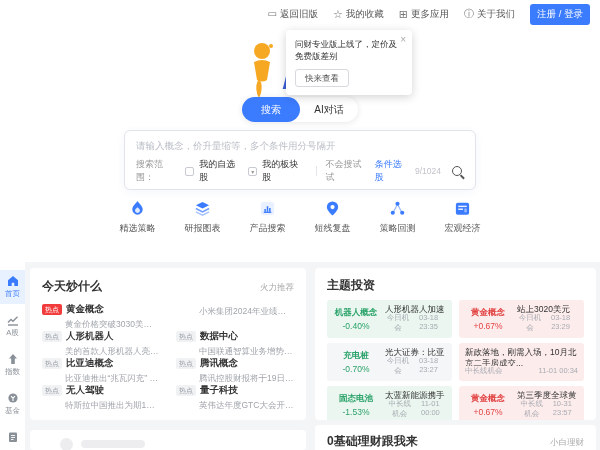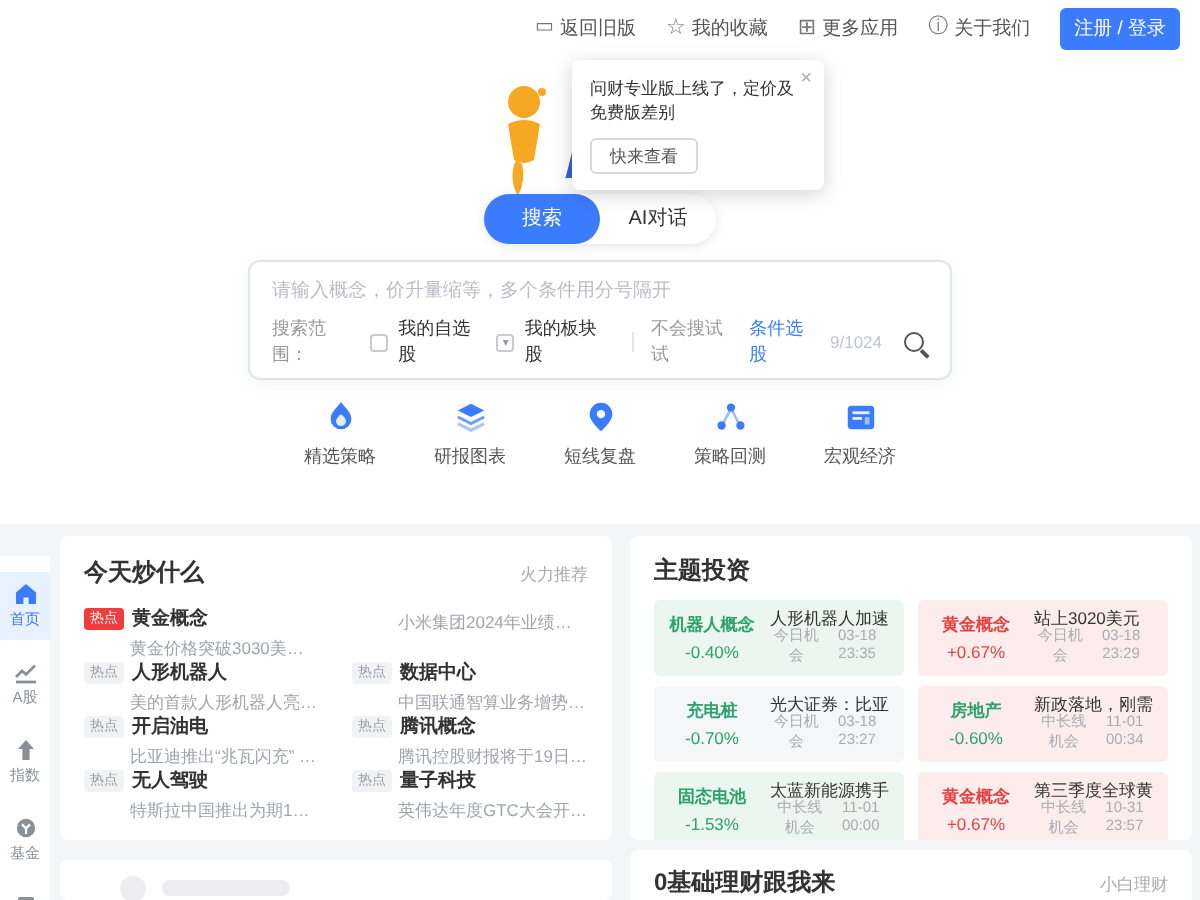--- a/index.html
+++ b/index.html
@@ -67,21 +67,21 @@
   .mag::after { content:""; position:absolute; width:5px; height:1.5px; background:#555;
     right:-4px; bottom:-2px; transform:rotate(45deg); }
 
   
   .cats { position:absolute; top:200px; left:0; right:0; display:flex; justify-content:center; gap:23px; z-index:2; }
   .cat { width:42px; display:flex; flex-direction:column; align-items:center; gap:5px;
     font-size:9px; color:#555; cursor:pointer; }
   .cat svg { width:17px; height:17px; }
 
   
-  .sidebar { position:absolute; left:0; top:278px; bottom:0; width:25px; background:#fff;
+  .sidebar { position:absolute; left:0; top:262px; bottom:0; width:25px; background:#fff;
     display:flex; flex-direction:column; padding-top:8px; z-index:2; }
   .side-item { width:100%; display:flex; flex-direction:column; align-items:center; gap:2px;
     padding:5px 0; margin-bottom:5px; font-size:7.5px; color:#8a9098; cursor:pointer; }
   .side-item.active { background:#e8f1ff; color:#3b7bfe; }
   .side-item svg { width:12px; height:12px; }
 
   
   .panel { position:absolute; background:#fff; border-radius:4px; }
   .panel-head { display:flex; align-items:baseline; justify-content:space-between; }
   .panel-title { font-size:12px; font-weight:bold; color:#333; }
@@ -199,20 +199,28 @@
   <div class="cat">
     <svg viewBox="0 0 18 18">
       <path d="M9 2l7 3.5L9 9 2 5.5z" fill="#3b7bfe"></path>
       <path d="M2 9l7 3.5L16 9" fill="none" stroke="#6f9dff" stroke-width="1.6"></path>
       <path d="M2 12.5l7 3.5 7-3.5" fill="none" stroke="#a9c4ff" stroke-width="1.6"></path>
     </svg>
     <span>研报图表</span>
   </div>
   <div class="cat">
     <svg viewBox="0 0 18 18">
+      <rect x="2" y="2" width="14" height="14" rx="2.5" fill="#e9f0ff"></rect>
+      <path d="M5 13h8" stroke="#3b7bfe" stroke-width="1.4"></path>
+      <path d="M6.5 12.5v-3M9 12.5V6.5M11.5 12.5V8.5" stroke="#3b7bfe" stroke-width="1.6"></path>
+    </svg>
+    <span>产品搜索</span>
+  </div>
+  <div class="cat">
+    <svg viewBox="0 0 18 18">
       <path d="M9 1.5a6 6 0 016 6c0 4-6 9-6 9s-6-5-6-9a6 6 0 016-6z" fill="#3b7bfe"></path>
       <circle cx="9" cy="7.5" r="2.2" fill="#fff"></circle>
     </svg>
     <span>短线复盘</span>
   </div>
   <div class="cat">
     <svg viewBox="0 0 18 18">
       <path d="M9 4.5L4.5 13M9 4.5L13.5 13" stroke="#9dbcff" stroke-width="1.4"></path>
       <circle cx="9" cy="4" r="2.2" fill="#3b7bfe"></circle>
       <circle cx="4" cy="13.5" r="2.2" fill="#3b7bfe"></circle>
@@ -293,21 +301,21 @@
     <div class="hot-item">
       <div class="hot-line1">
         <span class="badge gray">热点</span>
         <span class="hot-title">数据中心</span>
       </div>
       <div class="hot-desc">中国联通智算业务增势强劲 202...</div>
     </div>
     <div class="hot-item">
       <div class="hot-line1">
         <span class="badge gray">热点</span>
-        <span class="hot-title">开启油电</span>
+        <span class="hot-title">比亚迪概念</span>
       </div>
       <div class="hot-desc">比亚迪推出“兆瓦闪充” 开启油电...</div>
     </div>
     <div class="hot-item">
       <div class="hot-line1">
         <span class="badge gray">热点</span>
         <span class="hot-title">腾讯概念</span>
       </div>
       <div class="hot-desc">腾讯控股财报将于19日披露</div>
     </div>
@@ -366,24 +374,20 @@
       </div>
       <div class="tmain">
         <div class="ttitle">光大证券：比亚迪发布“兆瓦闪充”加速高...</div>
         <div class="tmeta">
           <span>今日机会</span>
           <span>03-18 23:27</span>
         </div>
       </div>
     </div>
     <div class="tcard bg-red">
-      <div class="tside down">
-        <div class="ttag">房地产</div>
-        <div class="tpct">-0.60%</div>
-      </div>
       <div class="tmain">
         <div class="ttitle">新政落地，刚需入场，10月北京二手房成交...</div>
         <div class="tmeta">
           <span>中长线机会</span>
           <span>11-01 00:34</span>
         </div>
       </div>
     </div>
     <div class="tcard bg-green">
       <div class="tside down">

